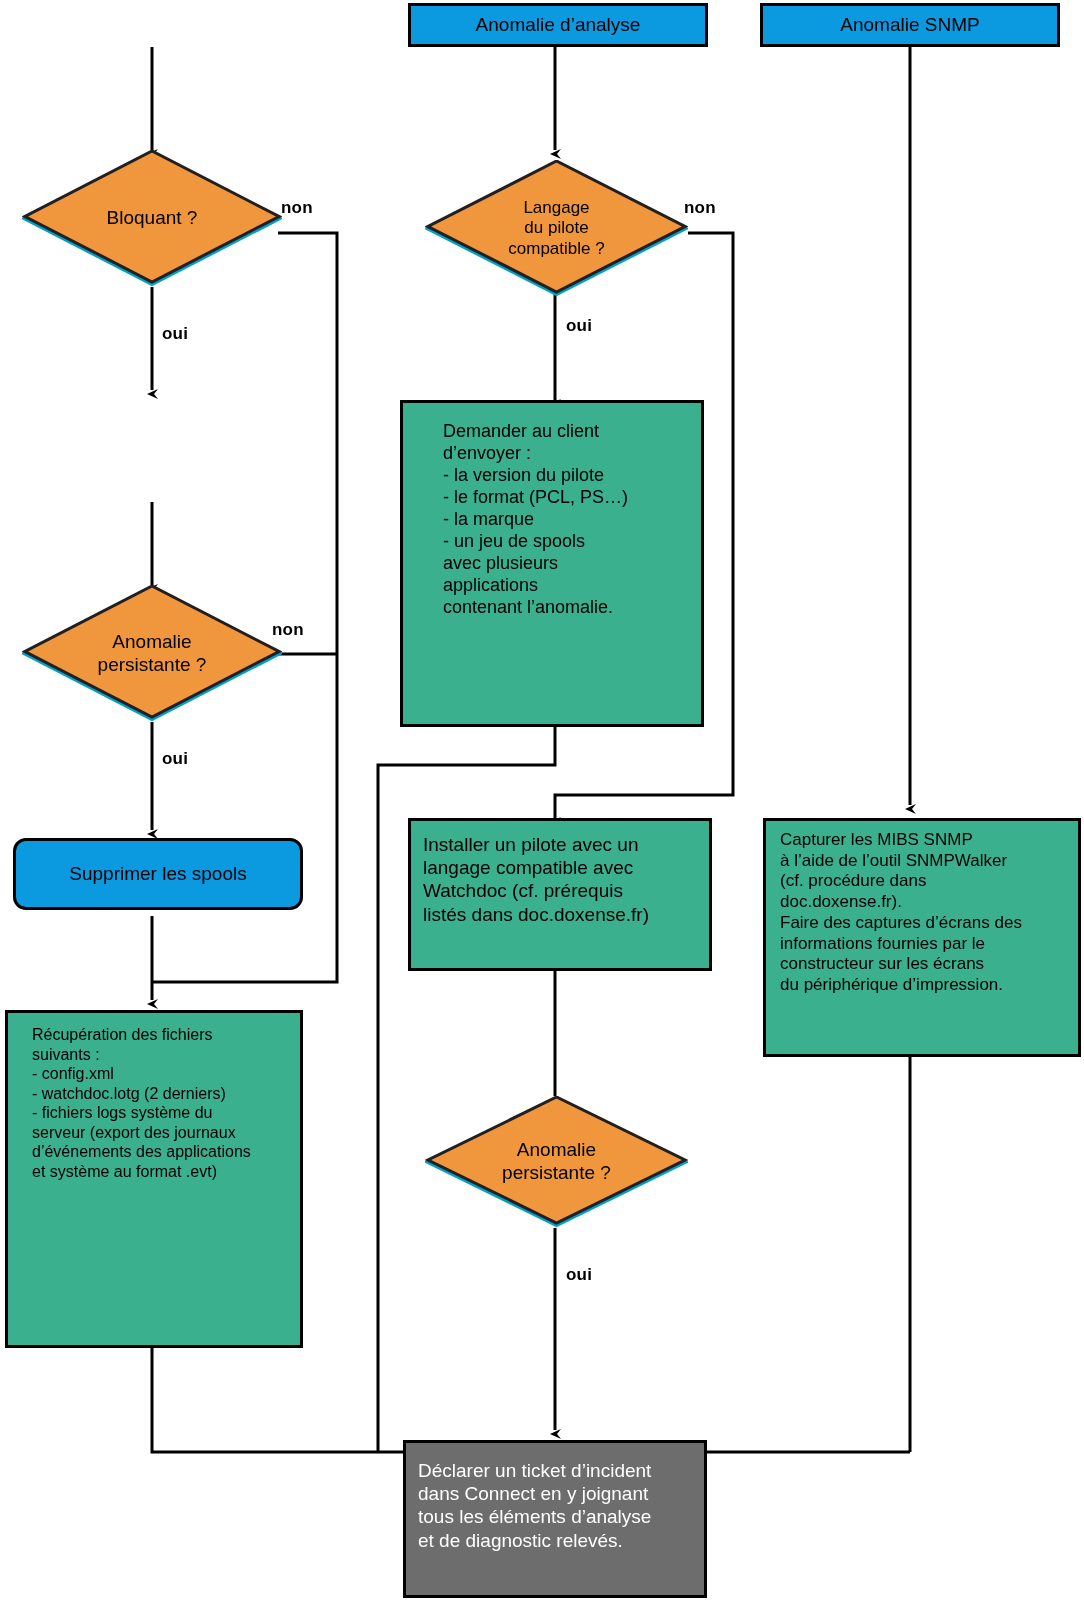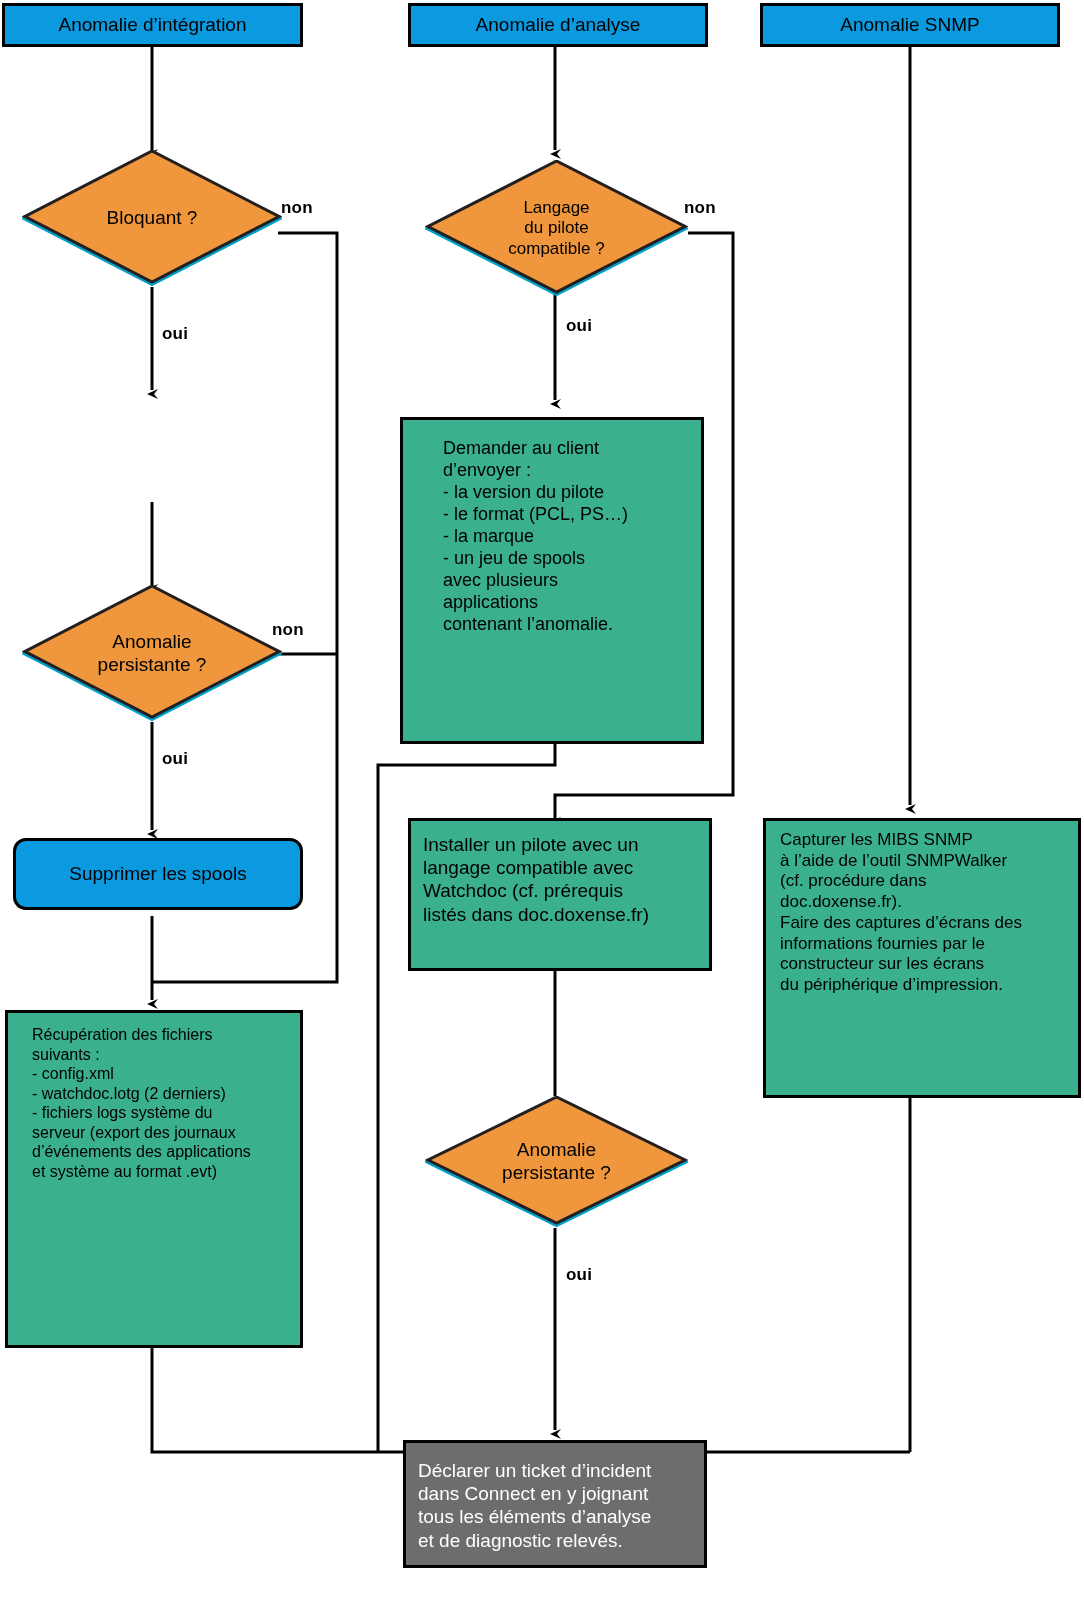--- a/index.html
+++ b/index.html
@@ -130,23 +130,20 @@
       <path d="M555,1228 L555,1430" marker-end="url(#arrow)"></path>
 
       <path d="M910,47 L910,805" marker-end="url(#arrow)"></path>
 
       <path d="M910,1057 L910,1452"></path>
 
       <path d="M152,1288 L152,1452 L910,1452"></path>
     </g>
   </svg>
 
-  <div class="node box blue" style="left:2px; top:3px; width:301px; height:44px; font-size:19px;">
-    <span class="box-text txt-center">Anomalie d’intégration</span>
-  </div>
 
   <div class="diamond" style="left:22px; top:150px; width:260px; height:137px;">
     <svg class="dshape" viewBox="0 0 260 137" xmlns="http://www.w3.org/2000/svg">
       <polygon points="130,3 257,68.5 130,134 3,68.5" fill="#f0963c" stroke="#00a0c8" stroke-width="4"></polygon>
       <polygon points="130,3 257,68.5 130,134 3,68.5" fill="#f0963c" stroke="#231f20" stroke-width="3" transform="translate(0,-2)"></polygon>
     </svg>
     <div class="dlabel" style="font-size:19px;">Bloquant ?</div>
   </div>
 
 
@@ -187,21 +184,21 @@
   <div class="diamond" style="left:425px; top:160px; width:263px; height:137px;">
     <svg class="dshape" viewBox="0 0 263 137" xmlns="http://www.w3.org/2000/svg">
       <polygon points="131.5,3 260,68.5 131.5,134 3,68.5" fill="#f0963c" stroke="#00a0c8" stroke-width="4"></polygon>
       <polygon points="131.5,3 260,68.5 131.5,134 3,68.5" fill="#f0963c" stroke="#231f20" stroke-width="3" transform="translate(0,-2)"></polygon>
     </svg>
     <div class="dlabel" style="font-size:17px;">Langage
 du pilote
 compatible ?</div>
   </div>
 
-  <div class="node box green" style="left:400px; top:417px; width:304px; height:327px; font-size:18px;
+  <div class="node box green" style="left:400px; top:400px; width:304px; height:327px; font-size:18px;
               align-items:flex-start; justify-content:flex-start; padding:18px 14px 10px 40px;">
     <span class="box-text txt-left">Demander au client
 d’envoyer  :
 -      la version du pilote
 -      le format (PCL, PS…)
 -      la marque
 -      un jeu de spools
         avec plusieurs
         applications
         contenant l’anomalie.</span>
@@ -225,33 +222,33 @@
   </div>
 
   <span class="edge-label" style="left:684px; top:198px;">non</span>
   <span class="edge-label" style="left:566px; top:316px;">oui</span>
   <span class="edge-label" style="left:566px; top:1265px;">oui</span>
 
   <div class="node box blue" style="left:760px; top:3px; width:300px; height:44px; font-size:19px;">
     <span class="box-text txt-center">Anomalie SNMP</span>
   </div>
 
-  <div class="node box green" style="left:763px; top:818px; width:318px; height:280px; font-size:17px;
+  <div class="node box green" style="left:763px; top:818px; width:318px; height:239px; font-size:17px;
               align-items:flex-start; justify-content:flex-start; padding:9px 4px 6px 14px;">
     <span class="box-text txt-left">Capturer les MIBS SNMP
 à l’aide de l’outil SNMPWalker
 (cf. procédure dans
  doc.doxense.fr).
 Faire des captures d’écrans des
 informations fournies par le
 constructeur sur les écrans
 du périphérique d’impression.</span>
   </div>
 
-  <div class="node box gray" style="left:403px; top:1440px; width:304px; height:128px; font-size:19px;
+  <div class="node box gray" style="left:403px; top:1440px; width:304px; height:158px; font-size:19px;
               align-items:flex-start; justify-content:flex-start; padding:16px 8px 8px 12px;">
     <span class="box-text txt-left">Déclarer un ticket d’incident
 dans Connect en y joignant
 tous les éléments d’analyse
 et de diagnostic relevés.</span>
   </div>
 
 </div>
 
 </body></html>

